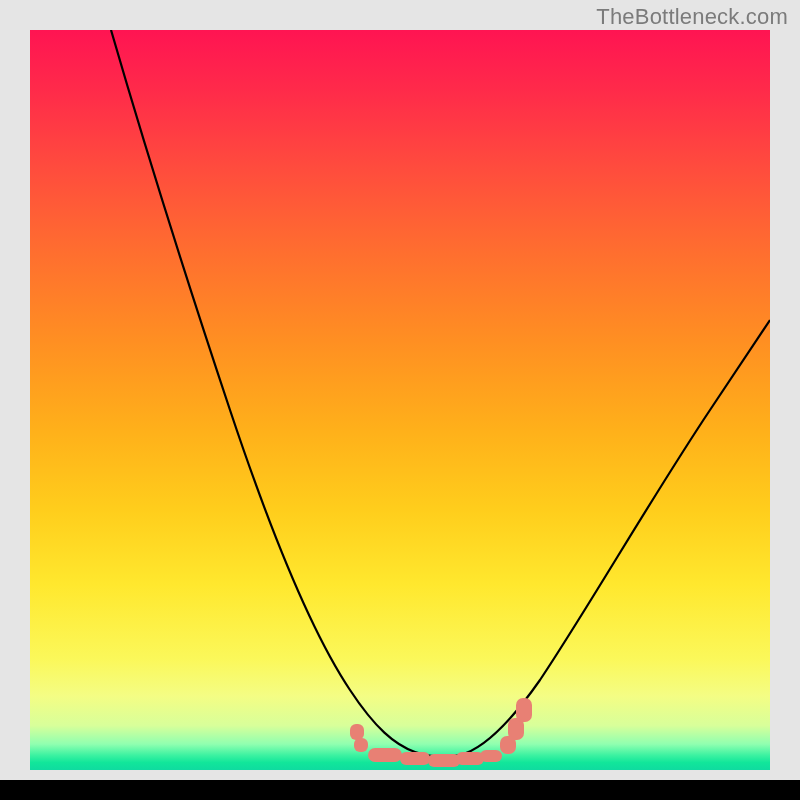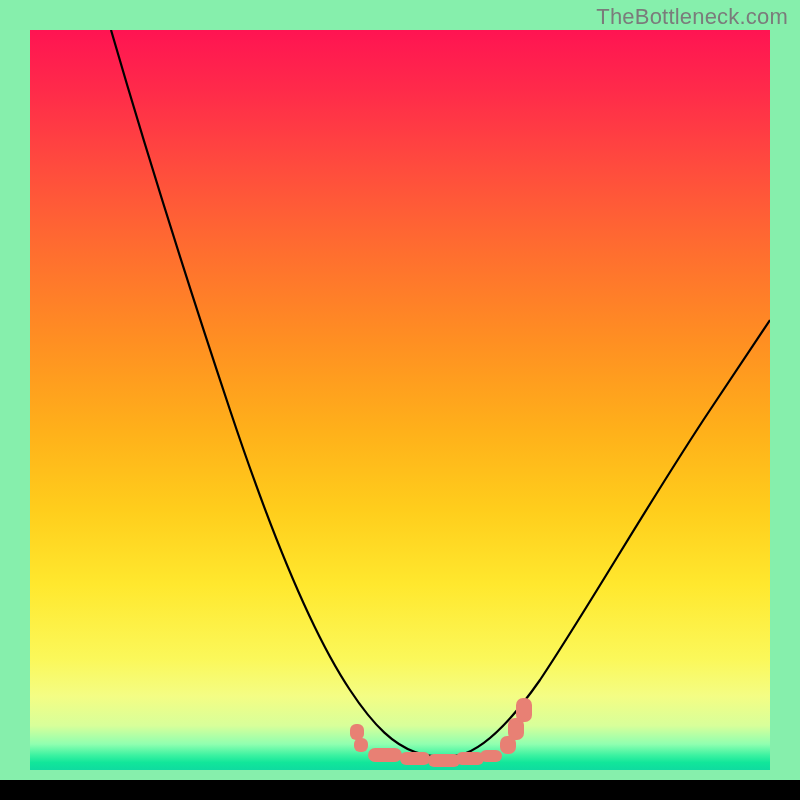--- a/index.html
+++ b/index.html
@@ -10,21 +10,21 @@
     overflow: hidden;
     background: #000;
     font-family: Arial, Helvetica, sans-serif;
   }
   .frame {
     position: absolute;
     top: 0;
     left: 0;
     width: 800px;
     height: 780px;
-    background: #86efac;
+    background: #e5e5e5;
   }
   .plot {
     position: absolute;
     top: 30px;
     left: 30px;
     width: 740px;
     height: 740px;
     
     background: linear-gradient(
       to bottom,

